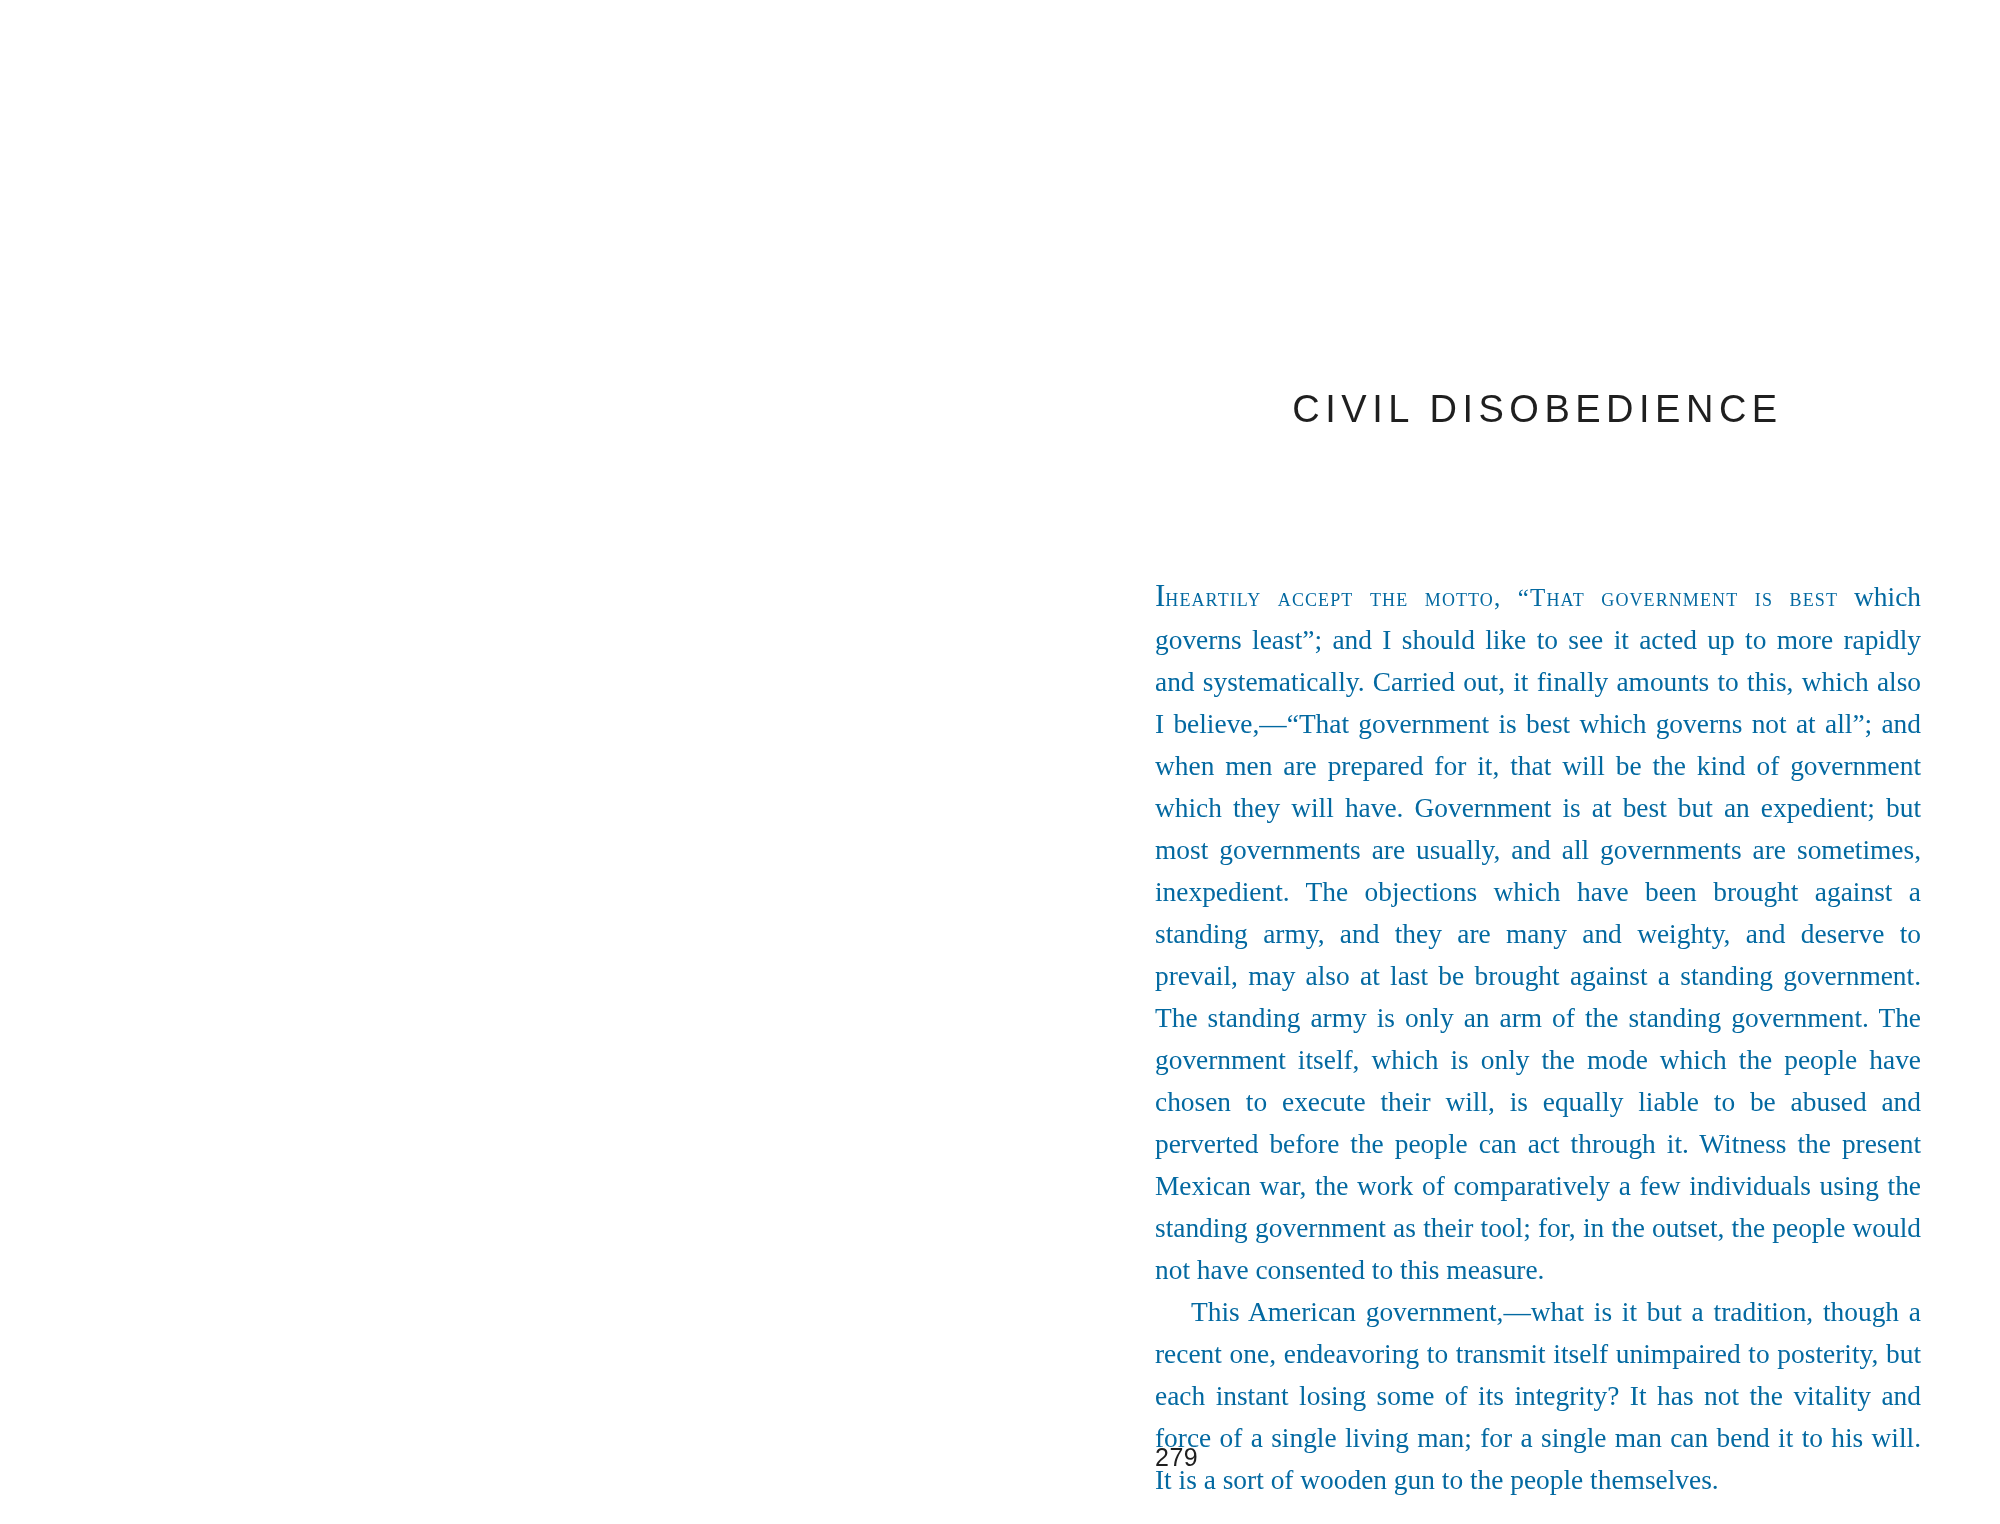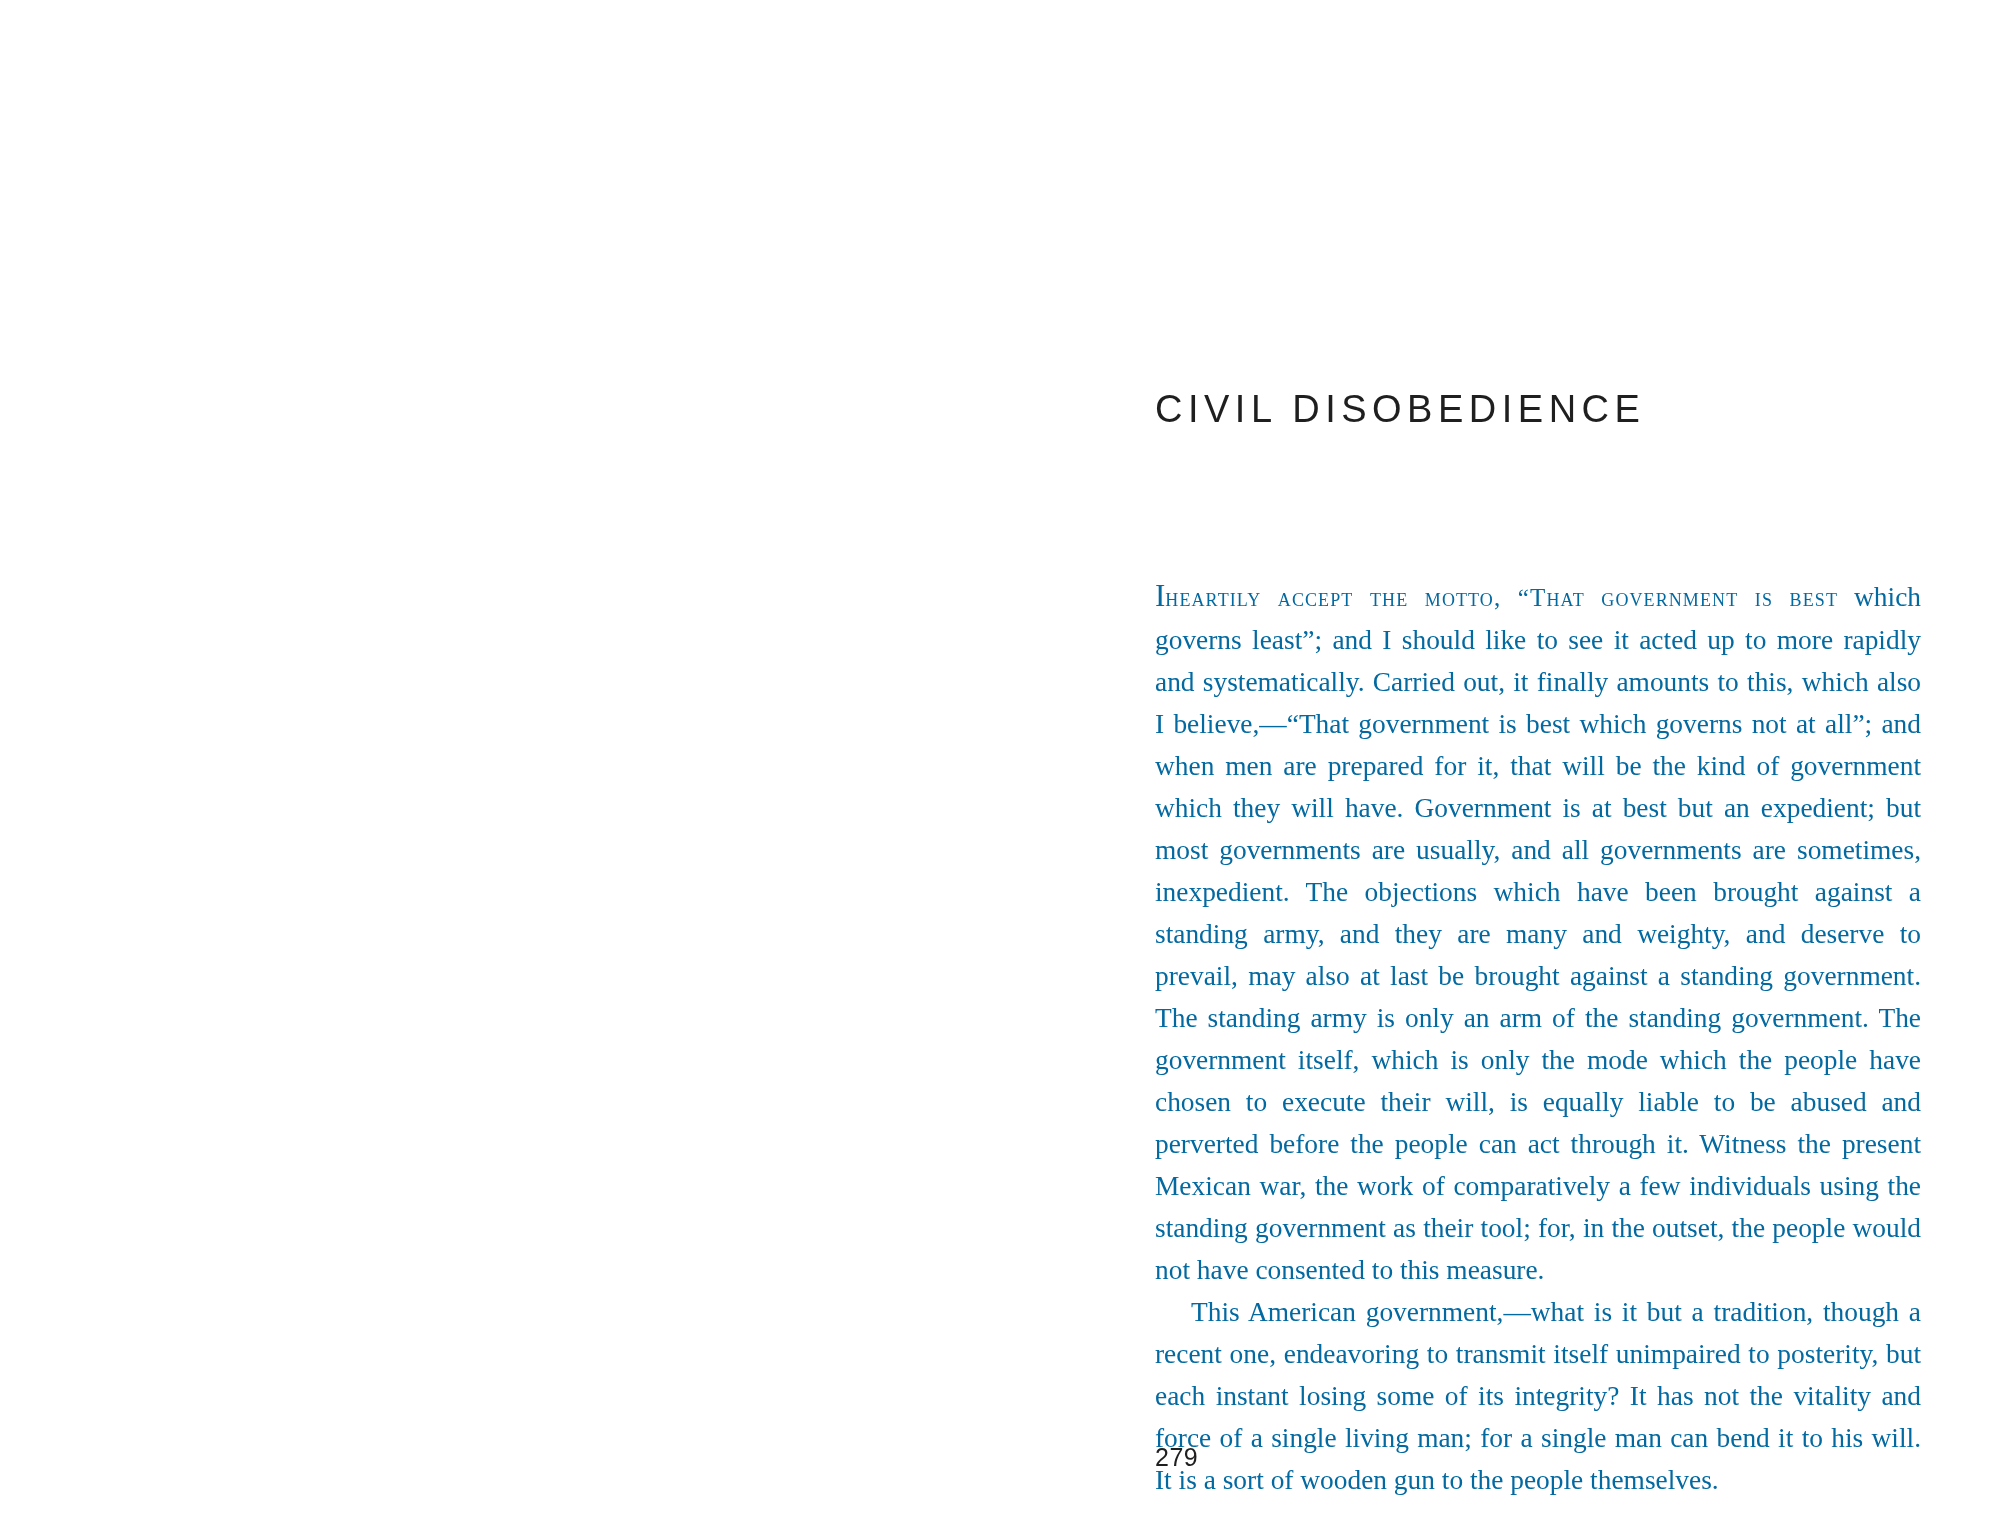--- a/index.html
+++ b/index.html
@@ -31,20 +31,21 @@
     width: 1000px;
     height: 1524px;
     background: #ffffff;
   }
   
   #chapter-title {
     position: absolute;
     left: 155px;
     top: 363px;
     width: 765px;
+    text-align: center;
     font-family: "Liberation Sans", sans-serif;
     font-size: 38px;
     font-weight: 400;
     letter-spacing: 5.5px;
     color: #1f1f1f;
     white-space: nowrap;
   }
   
   #body-column {
     position: absolute;

